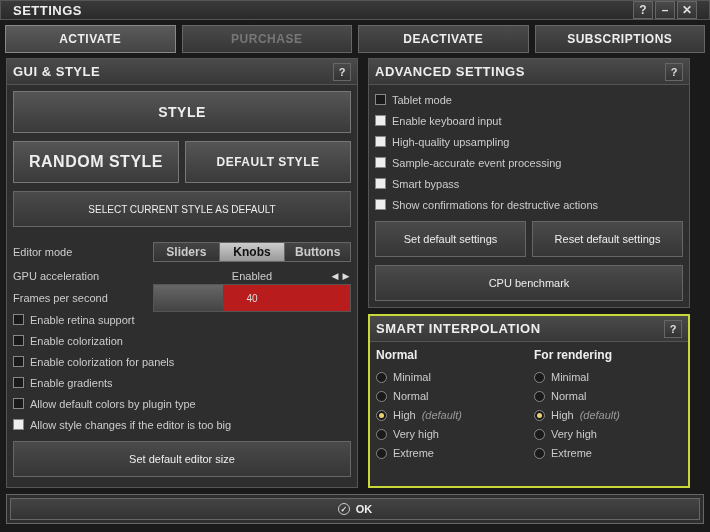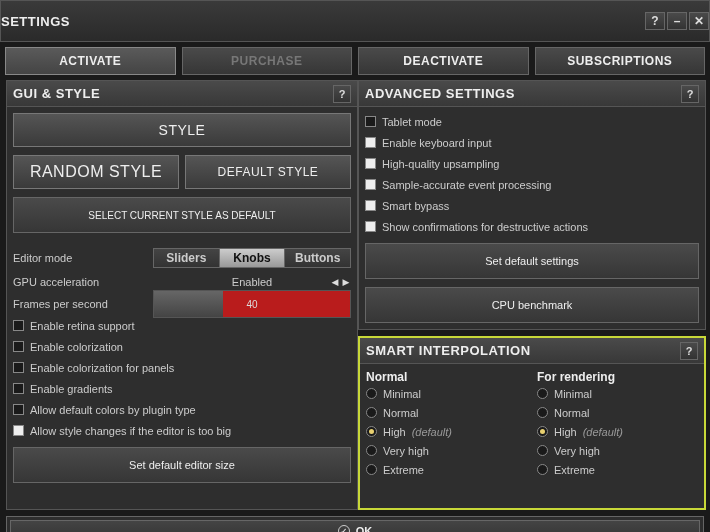--- a/index.html
+++ b/index.html
@@ -1,44 +1,44 @@
 <!DOCTYPE html>
 <html><head>
 <meta charset="utf-8">
 <style>
 * { box-sizing: border-box; margin: 0; padding: 0; font-family: Arial, Helvetica, sans-serif; }
 body { background: #1a1a1a; width: 710px; height: 532px; overflow: hidden; color: #ddd; font-size: 12px; user-select: none; }
 
 
-.titlebar { background: linear-gradient(#3a3a3a, #2a2a2a); border: 1px solid #555; height: 42px; display: flex; align-items: center; padding: 0 0; }
+.titlebar { background: linear-gradient(#3a3a3a, #2a2a2a); border: 1px solid #555; height: 20px; display: flex; align-items: center; padding: 0 12px; }
 .titlebar .title { font-weight: bold; font-size: 13px; color: #eee; letter-spacing: 0.5px; }
 .titlebar .spacer { flex: 1; }
 .titlebar .win-btn { width: 20px; height: 18px; background: linear-gradient(#4a4a4a,#333); border: 1px solid #666; margin-left: 2px; display: flex; align-items: center; justify-content: center; color: #ddd; font-size: 12px; font-weight: bold; cursor: pointer; }
 
 
 .tabs-row { display: flex; gap: 6px; padding: 5px; }
 .tab-btn { flex: 1; height: 28px; background: linear-gradient(#4a4a4a,#363636); border: 1px solid #666; display: flex; align-items: center; justify-content: center; font-weight: bold; font-size: 12px; color: #eee; cursor: pointer; letter-spacing: 0.5px; }
 .tab-btn.active { background: linear-gradient(#5a5a5a,#444); border-color: #888; }
 .tab-btn.disabled { color: #777; }
 
 
-.columns { display: flex; gap: 0; padding: 0 4px 6px 6px; height: 436px; }
+.columns { display: flex; gap: 10px; padding: 0 20px 6px 6px; height: 436px; }
 .col-left { width: 352px; display: flex; flex-direction: column; gap: 6px; }
 .col-right { flex: 1; display: flex; flex-direction: column; gap: 6px; }
 
 
 .panel { background: #2e2e2e; border: 1px solid #555; display: flex; flex-direction: column; }
 .panel-header { background: linear-gradient(#4a4a4a,#383838); height: 26px; display: flex; align-items: center; padding: 0 6px; border-bottom: 1px solid #555; }
 .panel-header .ptitle { font-weight: bold; font-size: 13px; color: #eee; letter-spacing: 0.5px; }
 .panel-header .spacer { flex: 1; }
 .help-btn { width: 18px; height: 18px; background: linear-gradient(#4a4a4a,#333); border: 1px solid #666; display: flex; align-items: center; justify-content: center; color: #ddd; font-size: 11px; font-weight: bold; cursor: pointer; }
 .panel-body { padding: 6px; flex: 1; display: flex; flex-direction: column; gap: 4px; }
 
 
-.big-btn { background: linear-gradient(#555,#3a3a3a); border: 1px solid #777; height: 34px; display: flex; align-items: center; justify-content: center; font-weight: normal; font-size: 14px; color: #eee; cursor: pointer; letter-spacing: 0.5px; }
+.big-btn { background: linear-gradient(#555,#3a3a3a); border: 1px solid #777; height: 42px; display: flex; align-items: center; justify-content: center; font-weight: bold; font-size: 14px; color: #eee; cursor: pointer; letter-spacing: 0.5px; }
 .btn { background: linear-gradient(#4a4a4a,#363636); border: 1px solid #666; height: 36px; display: flex; align-items: center; justify-content: center; font-size: 11px; color: #eee; cursor: pointer; }
 .btn-row { display: flex; gap: 6px; }
 .btn-row .big-btn, .btn-row .btn { flex: 1; }
 
 
 .setting-row { display: flex; align-items: center; height: 18px; font-size: 11px; color: #ccc; }
 .setting-row .label { flex: 0 0 140px; }
 .setting-row .value-area { flex: 1; display: flex; align-items: center; justify-content: center; position: relative; }
 .segmented { display: flex; border: 1px solid #666; height: 20px; flex: 1; }
 .segmented .seg { flex: 1; display: flex; align-items: center; justify-content: center; font-weight: bold; font-size: 12px; background: linear-gradient(#444,#333); border-right: 1px solid #666; cursor: pointer; }
@@ -50,21 +50,21 @@
 .slider-fill { position: absolute; left: 0; top: 0; bottom: 0; width: 35%; background: linear-gradient(#666,#444); }
 .slider-val { position: absolute; left: 50%; top: 50%; transform: translate(-50%,-50%); font-size: 10px; color: #ddd; }
 
 
 .check-row { display: flex; align-items: center; height: 17px; font-size: 11px; color: #ccc; gap: 6px; cursor: pointer; }
 .checkbox { width: 11px; height: 11px; border: 1px solid #888; background: #1a1a1a; display: flex; align-items: center; justify-content: center; }
 .checkbox.checked { background: #eee; }
 .checkbox.checked::after { content: ""; }
 
 
-.radio-row { display: flex; align-items: flex-start; height: 17px; font-size: 11px; color: #ccc; gap: 6px; cursor: pointer; }
+.radio-row { display: flex; align-items: flex-end; height: 17px; font-size: 11px; color: #ccc; gap: 6px; cursor: pointer; }
 .radio { width: 11px; height: 11px; border: 1px solid #888; border-radius: 50%; background: #1a1a1a; display: flex; align-items: center; justify-content: center; }
 .radio.selected::after { content: ""; width: 5px; height: 5px; background: #e8d070; border-radius: 50%; }
 .default-tag { font-style: italic; color: #999; }
 
 
 .panel.highlight { border: 2px solid #c8d838; }
 
 .radio-cols { display: flex; gap: 10px; }
 .radio-col { flex: 1; display: flex; flex-direction: column; gap: 2px; }
 .radio-col-title { font-weight: bold; font-size: 12px; color: #eee; margin-bottom: 2px; }
@@ -199,20 +199,21 @@
             <div class="checkbox checked"></div>
             <span>Smart bypass</span>
           </div>
         <div class="check-row">
             <div class="checkbox checked"></div>
             <span>Show confirmations for destructive actions</span>
           </div>
 
         <div class="btn-row" style="margin-top:4px">
           <div class="btn">Set default settings</div>
+          <div class="btn">Reset default settings</div>
         </div>
         <div class="btn" style="margin-top:4px">CPU benchmark</div>
       </div>
     </div>
 
     <div class="panel highlight" style="flex:1">
       <div class="panel-header">
         <span class="ptitle">SMART INTERPOLATION</span>
         <span class="spacer"></span>
         <div class="help-btn">?</div>

